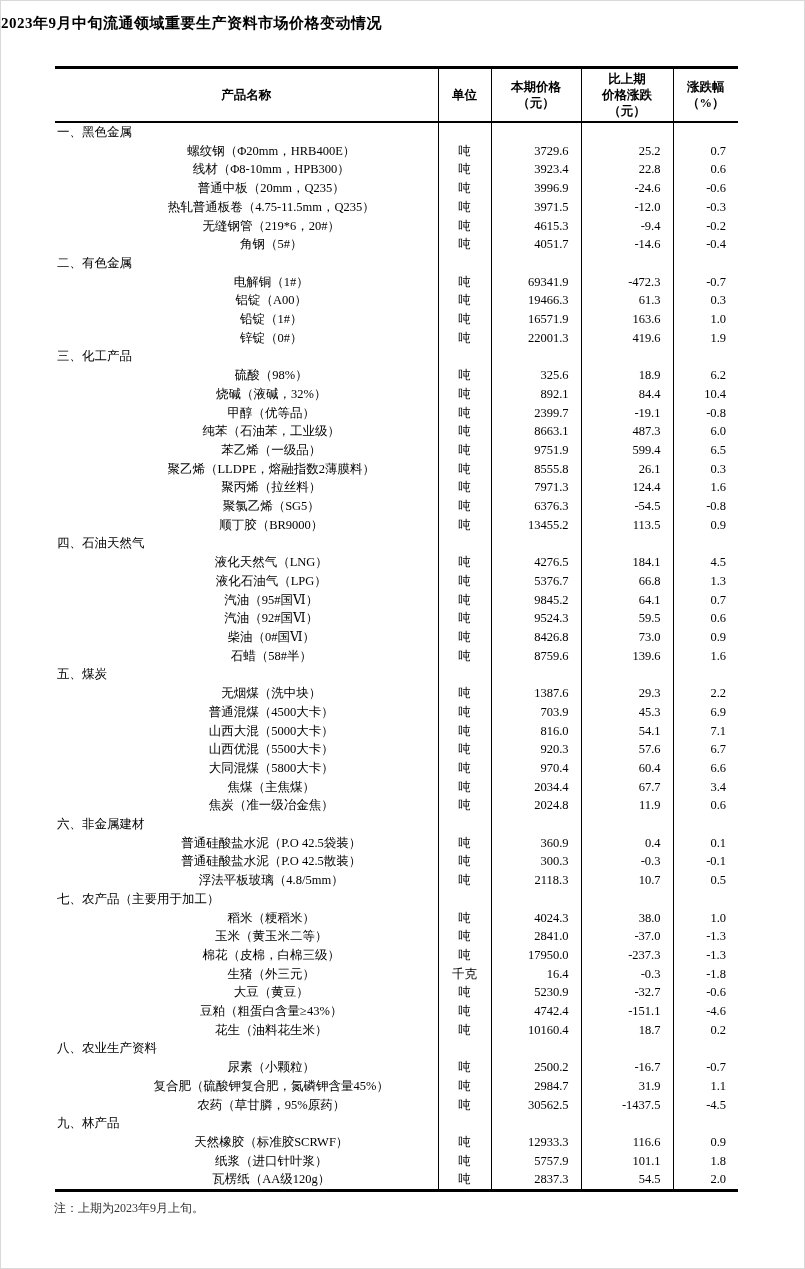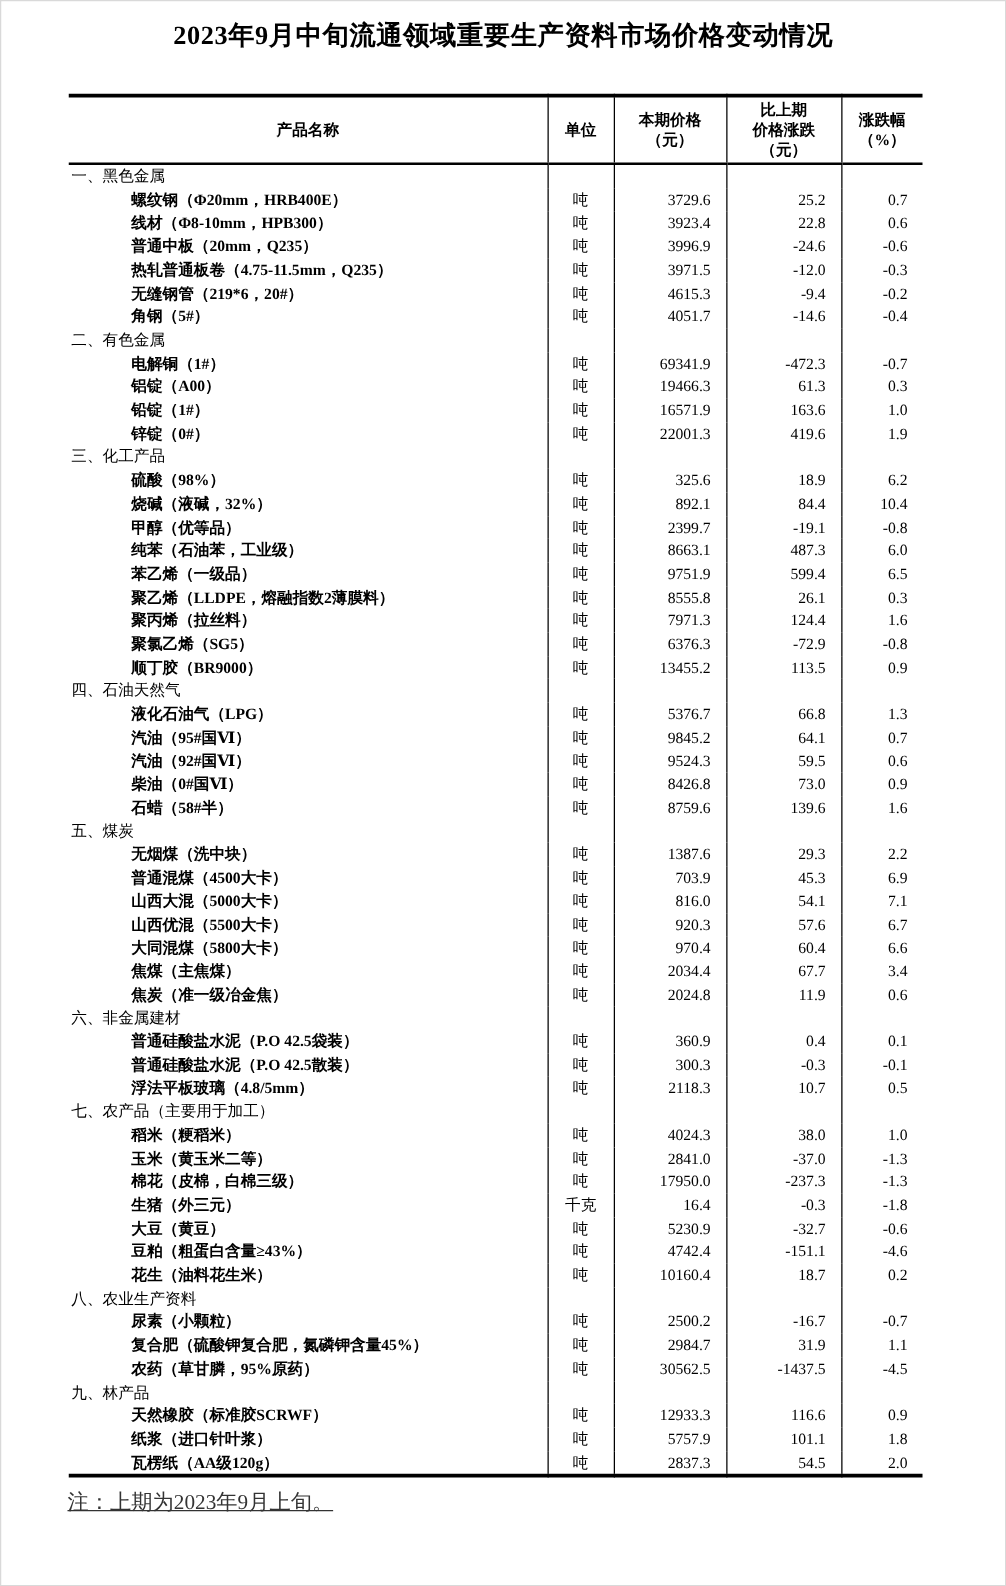--- a/index.html
+++ b/index.html
@@ -4,46 +4,46 @@
 <style>
   html,body{margin:0;padding:0;}
   body{
     width:805px;height:1269px;box-sizing:border-box;
     background:#ffffff;border:1px solid #d9d9d9;
     font-family:"Liberation Serif","DejaVu Serif",serif;
     color:#000;
   }
   .title{
     margin:0;padding-top:13px;
-    text-align:center;font-size:21px;font-weight:bold;
+    text-align:left;font-size:15px;font-weight:bold;
     letter-spacing:.5px;
   }
   .price-table{
     width:683px;margin:33px 0 0 54px;
     border-collapse:collapse;table-layout:fixed;
     border-top:3px solid #000;border-bottom:3px solid #000;
   }
   .price-table th{
     font-size:12.5px;font-weight:bold;height:50px;
     vertical-align:middle;text-align:center;padding:1px 2px;
     border-bottom:2px solid #000;
   }
   .multiline{white-space:pre-line;line-height:1.3;}
   .price-table td{
     font-size:12.5px;height:18.7px;line-height:18.7px;
     padding:0;vertical-align:middle;overflow:hidden;white-space:nowrap;
   }
   .v{border-left:1px solid #000;}
   td.name{text-align:left;padding-left:2px;}
-  td.name.item{padding-left:50px;font-weight:bold;}
+  td.name.item{padding-left:50px;font-weight:normal;text-align:center;}
   tr.section-row td.name{font-weight:normal;}
   td.unit{text-align:center;}
   td.num{text-align:right;padding-right:12px;}
   .note{
-    margin:8px 0 0 53px;font-size:17px;color:#333;text-decoration:underline;
+    margin:8px 0 0 53px;font-size:12px;color:#333;
   }
 </style>
 </head>
 <body>
 
 <h1 class="title">2023年9月中旬流通领域重要生产资料市场价格变动情况</h1>
 
 <table class="price-table">
   <colgroup>
     <col style="width:383px">
@@ -203,36 +203,43 @@
         <td class="name item">聚丙烯（拉丝料）</td>
         <td class="unit v">吨</td>
         <td class="num v">7971.3</td>
         <td class="num v">124.4</td>
         <td class="num v">1.6</td>
       </tr>
       <tr>
         <td class="name item">聚氯乙烯（SG5）</td>
         <td class="unit v">吨</td>
         <td class="num v">6376.3</td>
-        <td class="num v">-72.9</td>
+        <td class="num v">-54.5</td>
         <td class="num v">-0.8</td>
       </tr>
       <tr>
         <td class="name item">顺丁胶（BR9000）</td>
         <td class="unit v">吨</td>
         <td class="num v">13455.2</td>
         <td class="num v">113.5</td>
         <td class="num v">0.9</td>
       </tr>
       <tr class="section-row">
         <td class="name">四、石油天然气</td>
         <td class="unit v"></td>
         <td class="num v"></td>
         <td class="num v"></td>
         <td class="num v"></td>
+      </tr>
+      <tr>
+        <td class="name item">液化天然气（LNG）</td>
+        <td class="unit v">吨</td>
+        <td class="num v">4276.5</td>
+        <td class="num v">184.1</td>
+        <td class="num v">4.5</td>
       </tr>
       <tr>
         <td class="name item">液化石油气（LPG）</td>
         <td class="unit v">吨</td>
         <td class="num v">5376.7</td>
         <td class="num v">66.8</td>
         <td class="num v">1.3</td>
       </tr>
       <tr>
         <td class="name item">汽油（95#国Ⅵ）</td>

